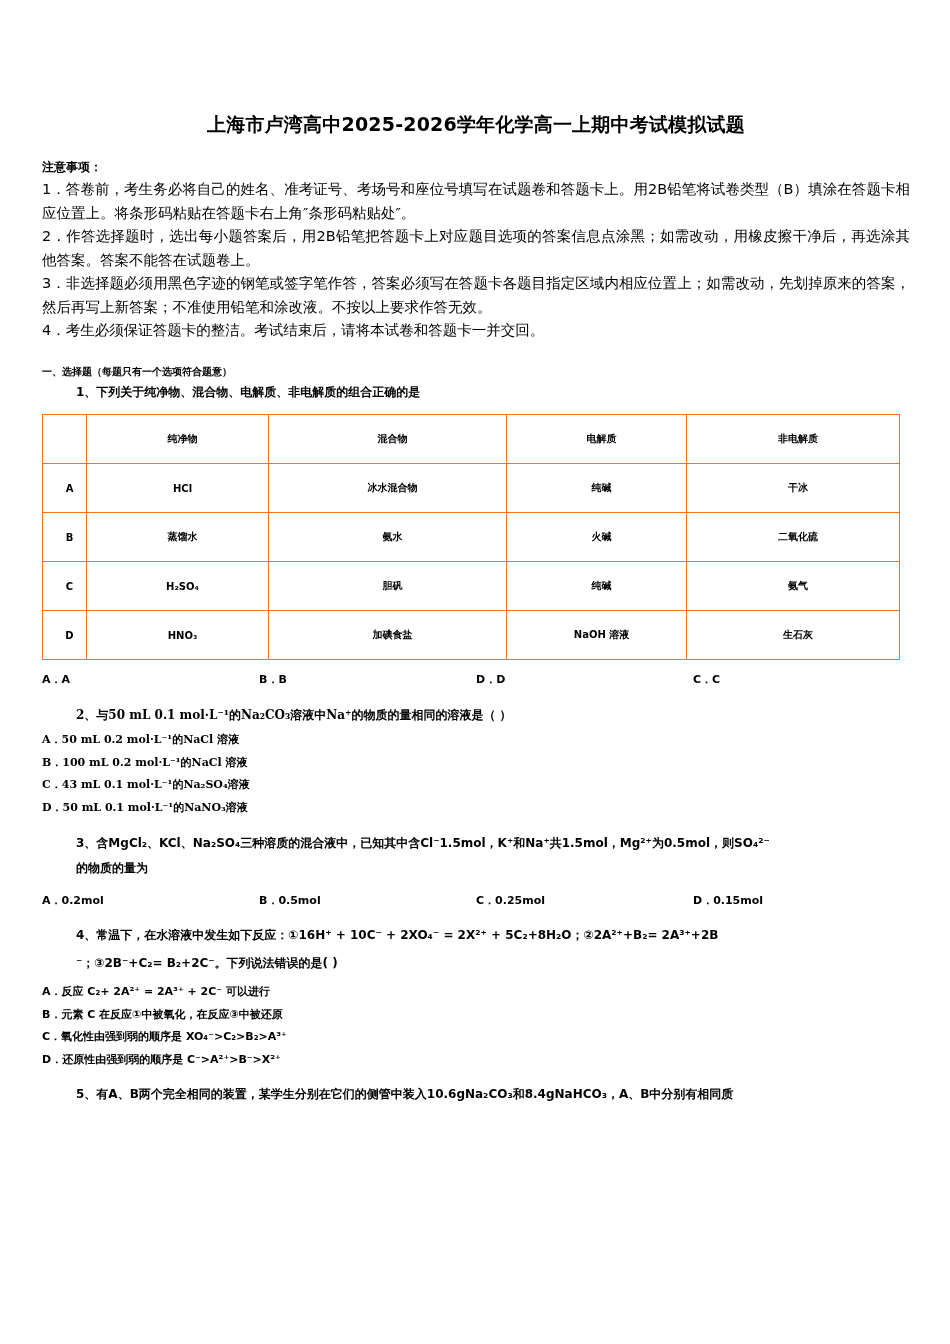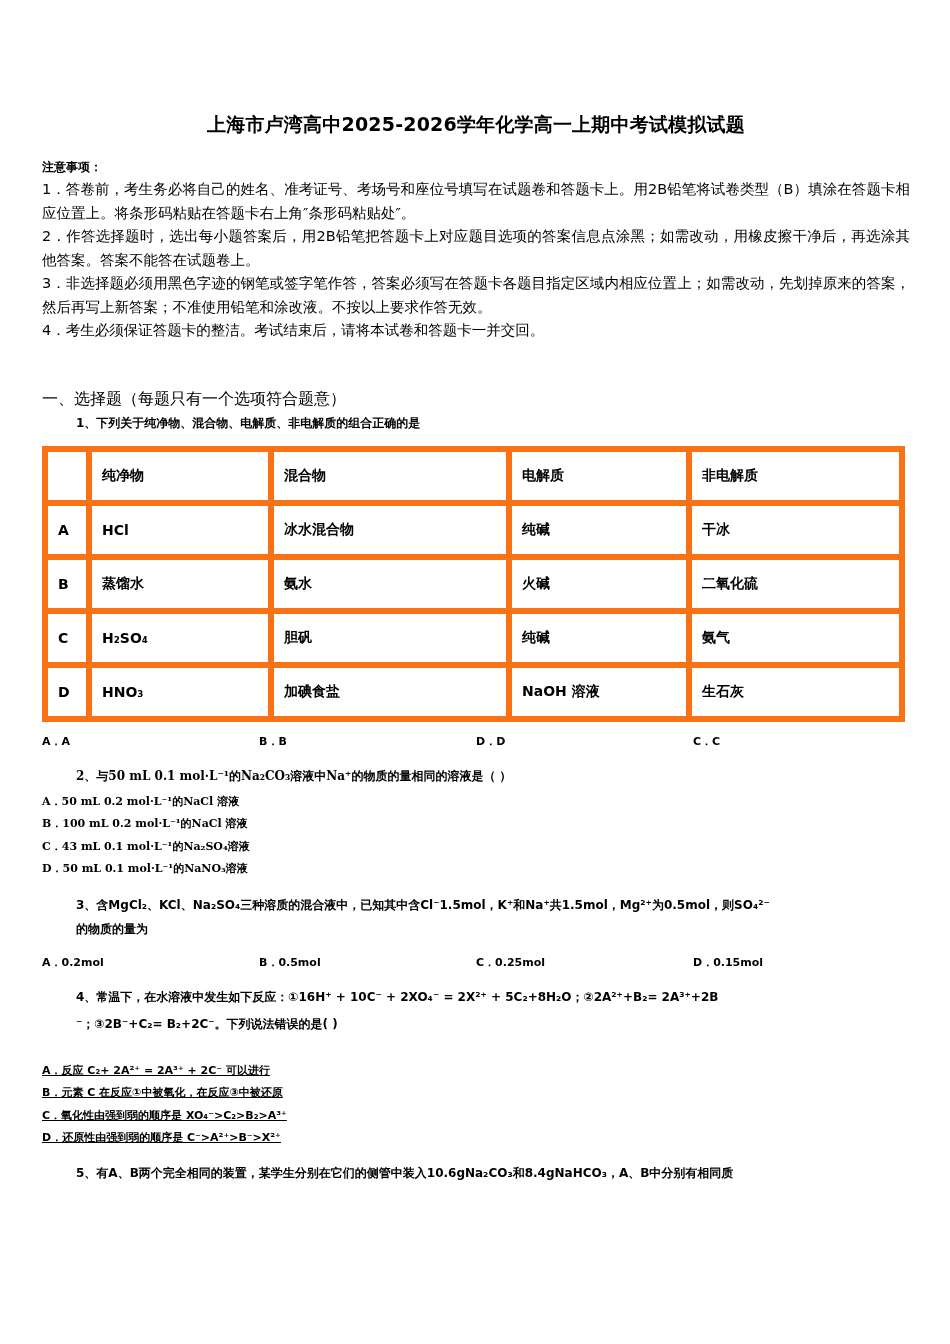--- a/index.html
+++ b/index.html
@@ -52,23 +52,23 @@
     margin-bottom: 1px;
   }
   .notice-item {
     font-weight: normal;
     text-align: justify;
     text-justify: inter-ideograph;
   }
 
   
   .section-head {
-    margin-top: 43px;
-    font-size: 16px;
-    font-weight: normal;
+    margin-top: 21px;
+    font-size: 10px;
+    font-weight: bold;
     line-height: 1.6;
   }
   .q-stem {
     font-size: 12px;
     font-weight: bold;
     line-height: 1.7;
     margin-top: 2px;
     text-align: justify;
     text-justify: inter-ideograph;
     margin-left: 34px;
@@ -79,27 +79,28 @@
 
   
   table.qtable {
     border-collapse: collapse;
     width: 857px;
     margin-top: 12px;
     margin-bottom: 2px;
     table-layout: fixed;
   }
   table.qtable td {
-    border: 6px solid #f97316;
+    border: 1px solid #f97316;
     height: 48px;
     padding: 0 0 0 10px;
-    font-size: 14px;
+    font-size: 10px;
     font-weight: bold;
     vertical-align: middle;
     font-family: "DejaVu Sans", "Liberation Sans", sans-serif;
+    text-align: center;
   }
   .col-label { width: 44px; }
   .col-a { width: 182px; }
   .col-b { width: 238px; }
   .col-c { width: 180px; }
   .col-d { width: 213px; }
 
   
   .optrow {
     display: flex;
@@ -208,21 +209,21 @@
     <div class="optrow" style="margin-top:12px;">
       <div class="opt-cell"><span class="opt">A．0.2mol</span></div>
       <div class="opt-cell"><span class="opt">B．0.5mol</span></div>
       <div class="opt-cell"><span class="opt">C．0.25mol</span></div>
       <div class="opt-cell"><span class="opt">D．0.15mol</span></div>
     </div>
 
     <div class="q-stem" style="margin-top:13px;">4、常温下，在水溶液中发生如下反应：①16H⁺ + 10C⁻ + 2XO₄⁻ = 2X²⁺ + 5C₂+8H₂O；②2A²⁺+B₂= 2A³⁺+2B</div>
     <div class="q-stem" style="margin-top:7px;">⁻；③2B⁻+C₂= B₂+2C⁻。下列说法错误的是(    )</div>
 
-    <div class="opt-list" style="margin-top:25px;text-decoration:underline;">
+    <div class="opt-list" style="margin-top:8px;">
       <div class="opt">A．反应 C₂+ 2A²⁺ = 2A³⁺ + 2C⁻ 可以进行</div>
       <div class="opt">B．元素 C 在反应①中被氧化，在反应③中被还原</div>
       <div class="opt">C．氧化性由强到弱的顺序是 XO₄⁻&gt;C₂&gt;B₂&gt;A³⁺</div>
       <div class="opt">D．还原性由强到弱的顺序是 C⁻&gt;A²⁺&gt;B⁻&gt;X²⁺</div>
     </div>
 
     <div class="q-stem" style="margin-top:13px;">5、有A、B两个完全相同的装置，某学生分别在它们的侧管中装入10.6gNa₂CO₃和8.4gNaHCO₃，A、B中分别有相同质</div>
 
   </div>
 </div>

